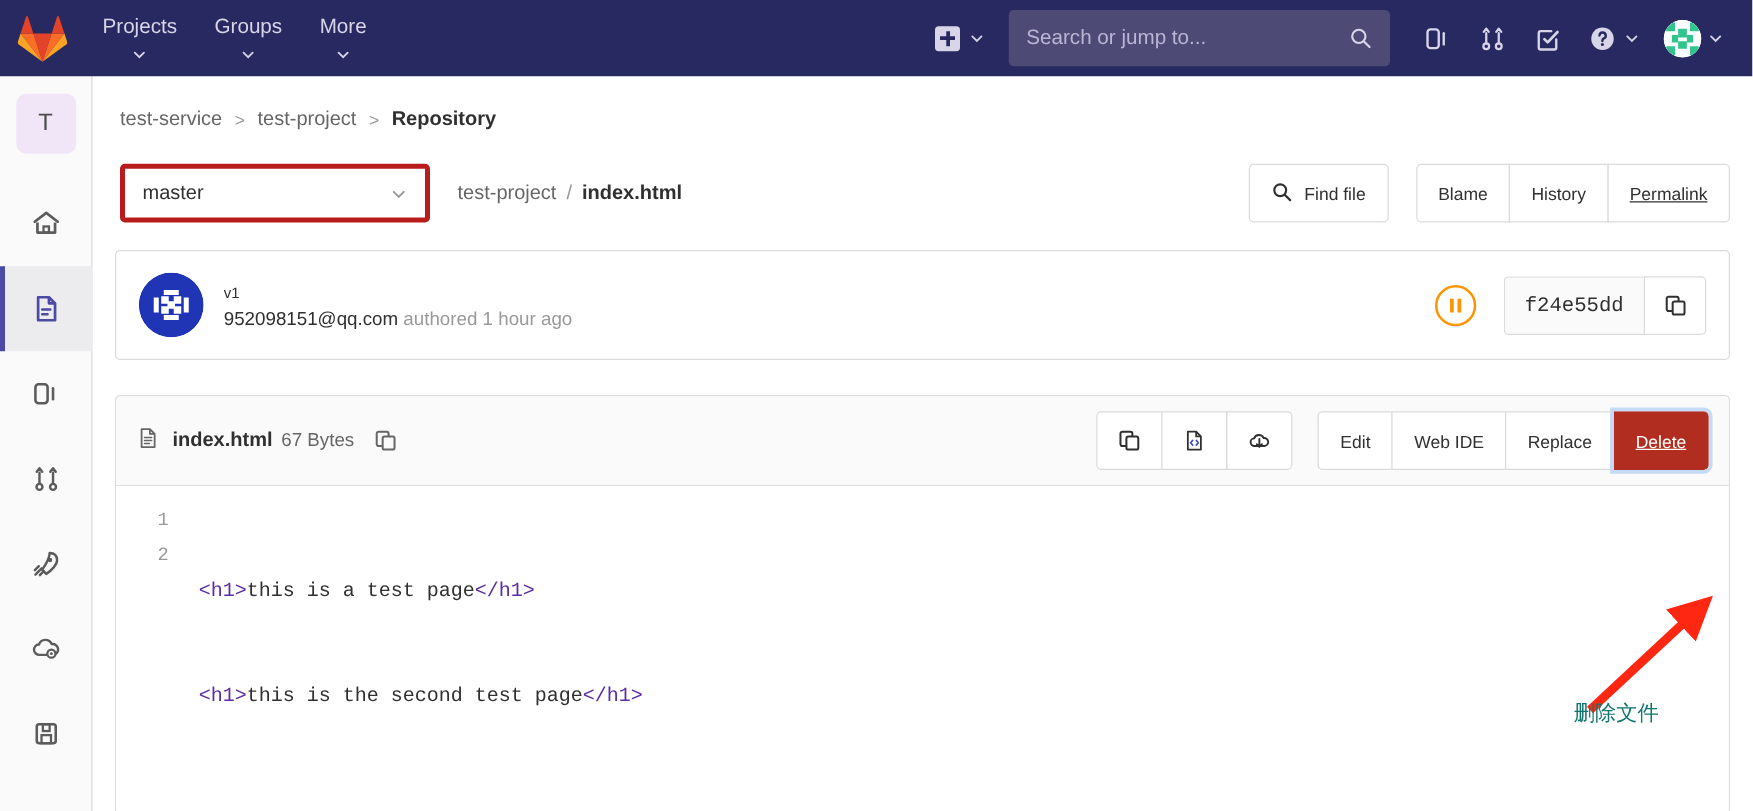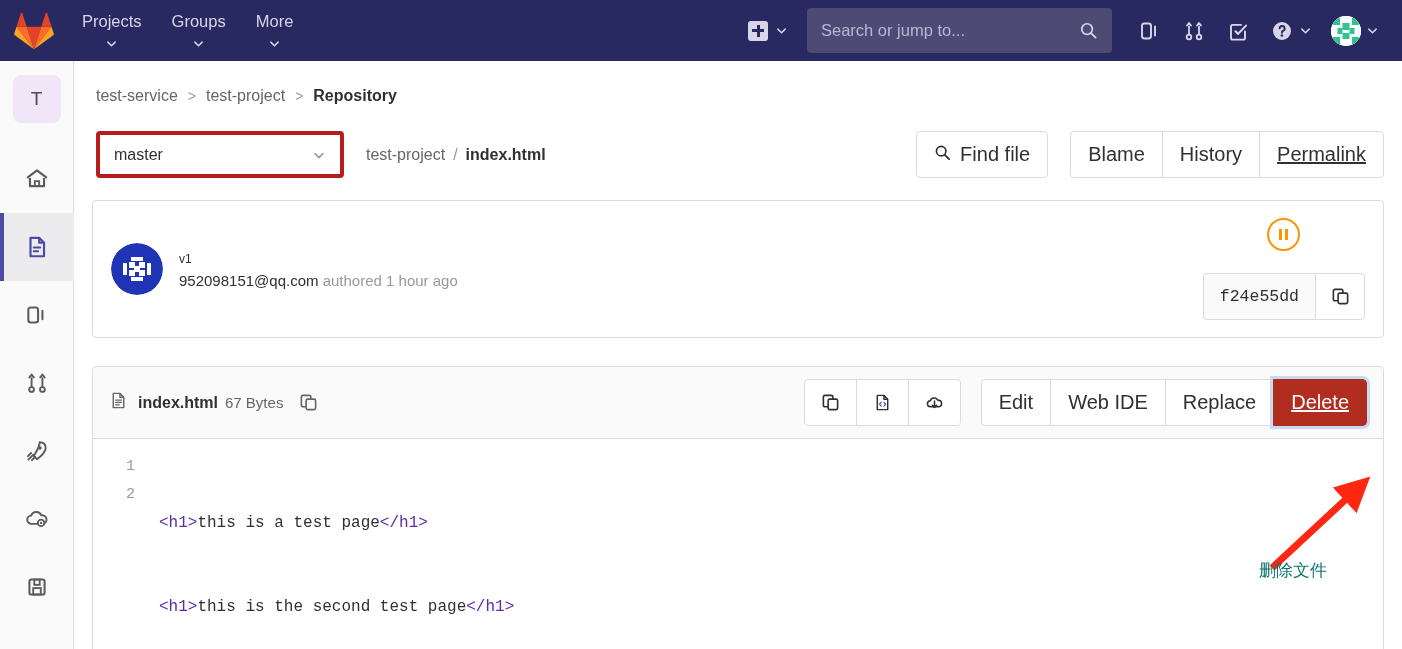--- a/index.html
+++ b/index.html
@@ -105,41 +105,41 @@
   }
   .branch-select .caret2 { width: 14px; height: 14px; color: #999; }
   .path-wrap { margin-left: 22px; font-size: 16px; display: flex; gap: 8px; align-items: center; }
   .path-dir { color: #666; cursor: pointer; }
   .path-slash { color: #999; }
   .path-file { color: #303030; font-weight: bold; }
 
   .actions-right { margin-left: auto; display: flex; align-items: center; gap: 22px; }
   .btn {
     height: 47px; padding: 0 17px; border: 1px solid #dbdbdb; background: #fff;
-    border-radius: 4px; font-size: 20px; color: #303030; cursor: pointer;
+    border-radius: 4px; font-size: 14px; color: #303030; cursor: pointer;
     display: flex; align-items: center; justify-content: center; gap: 9px;
     font-family: "Liberation Sans", sans-serif; white-space: nowrap;
   }
   .btn-group { display: flex; }
   .btn-group .btn { border-radius: 0; margin-left: -1px; }
   .btn-group .btn:first-child { border-radius: 4px 0 0 4px; margin-left: 0; }
   .btn-group .btn:last-child { border-radius: 0 4px 4px 0; text-decoration: underline; }
 
   
   .card {
     border: 1px solid #dbdbdb; border-radius: 4px; background: #fff;
     margin-top: 22px;
   }
   .commit-card { display: flex; align-items: center; padding: 17px 18px; min-height: 84px; }
   .avatar-commit { width: 52px; height: 52px; border-radius: 50%; overflow: hidden; flex: none; }
   .commit-info { margin-left: 16px; }
   .commit-title { font-size: 12px; font-weight: normal; color: #303030; cursor: pointer; line-height: 1.5; }
   .commit-sub { font-size: 15px; color: #999; margin-top: 4px; }
   .commit-sub .author { color: #303030; cursor: pointer; }
-  .commit-right { margin-left: auto; display: flex; align-items: center; gap: 22px; flex-direction: column; }
+  .commit-right { margin-left: auto; display: flex; align-items: center; gap: 22px; }
   .pipeline-status {
     width: 33px; height: 33px; border-radius: 50%; border: 2px solid #fc9403;
     display: flex; align-items: center; justify-content: center; cursor: pointer;
   }
   .pipeline-status i {
     display: block; width: 3px; height: 11px; background: #fc9403; margin: 0 1.5px;
   }
   .sha-group { display: flex; }
   .sha-box {
     height: 47px; border: 1px solid #dbdbdb; border-right: none;

